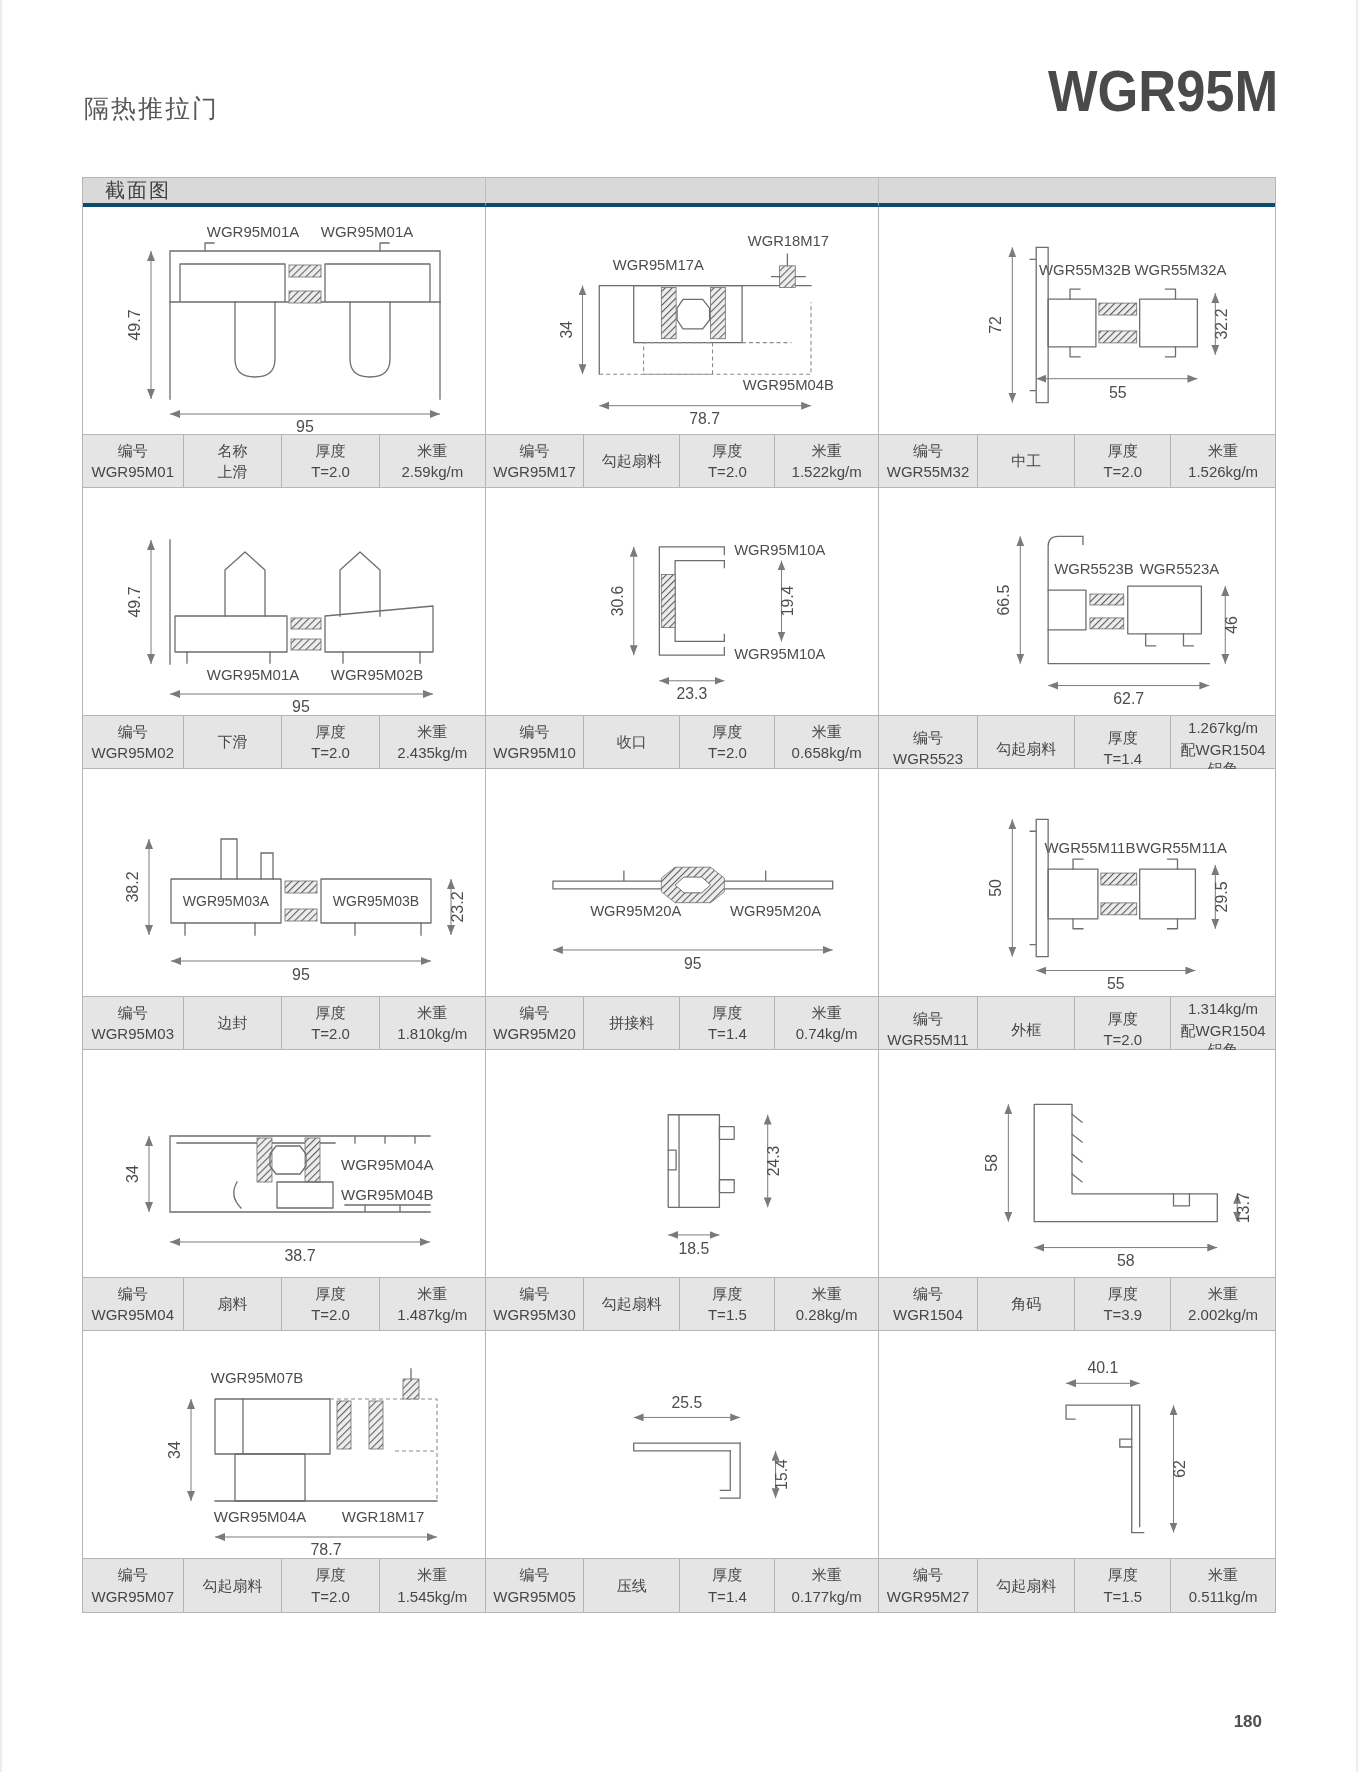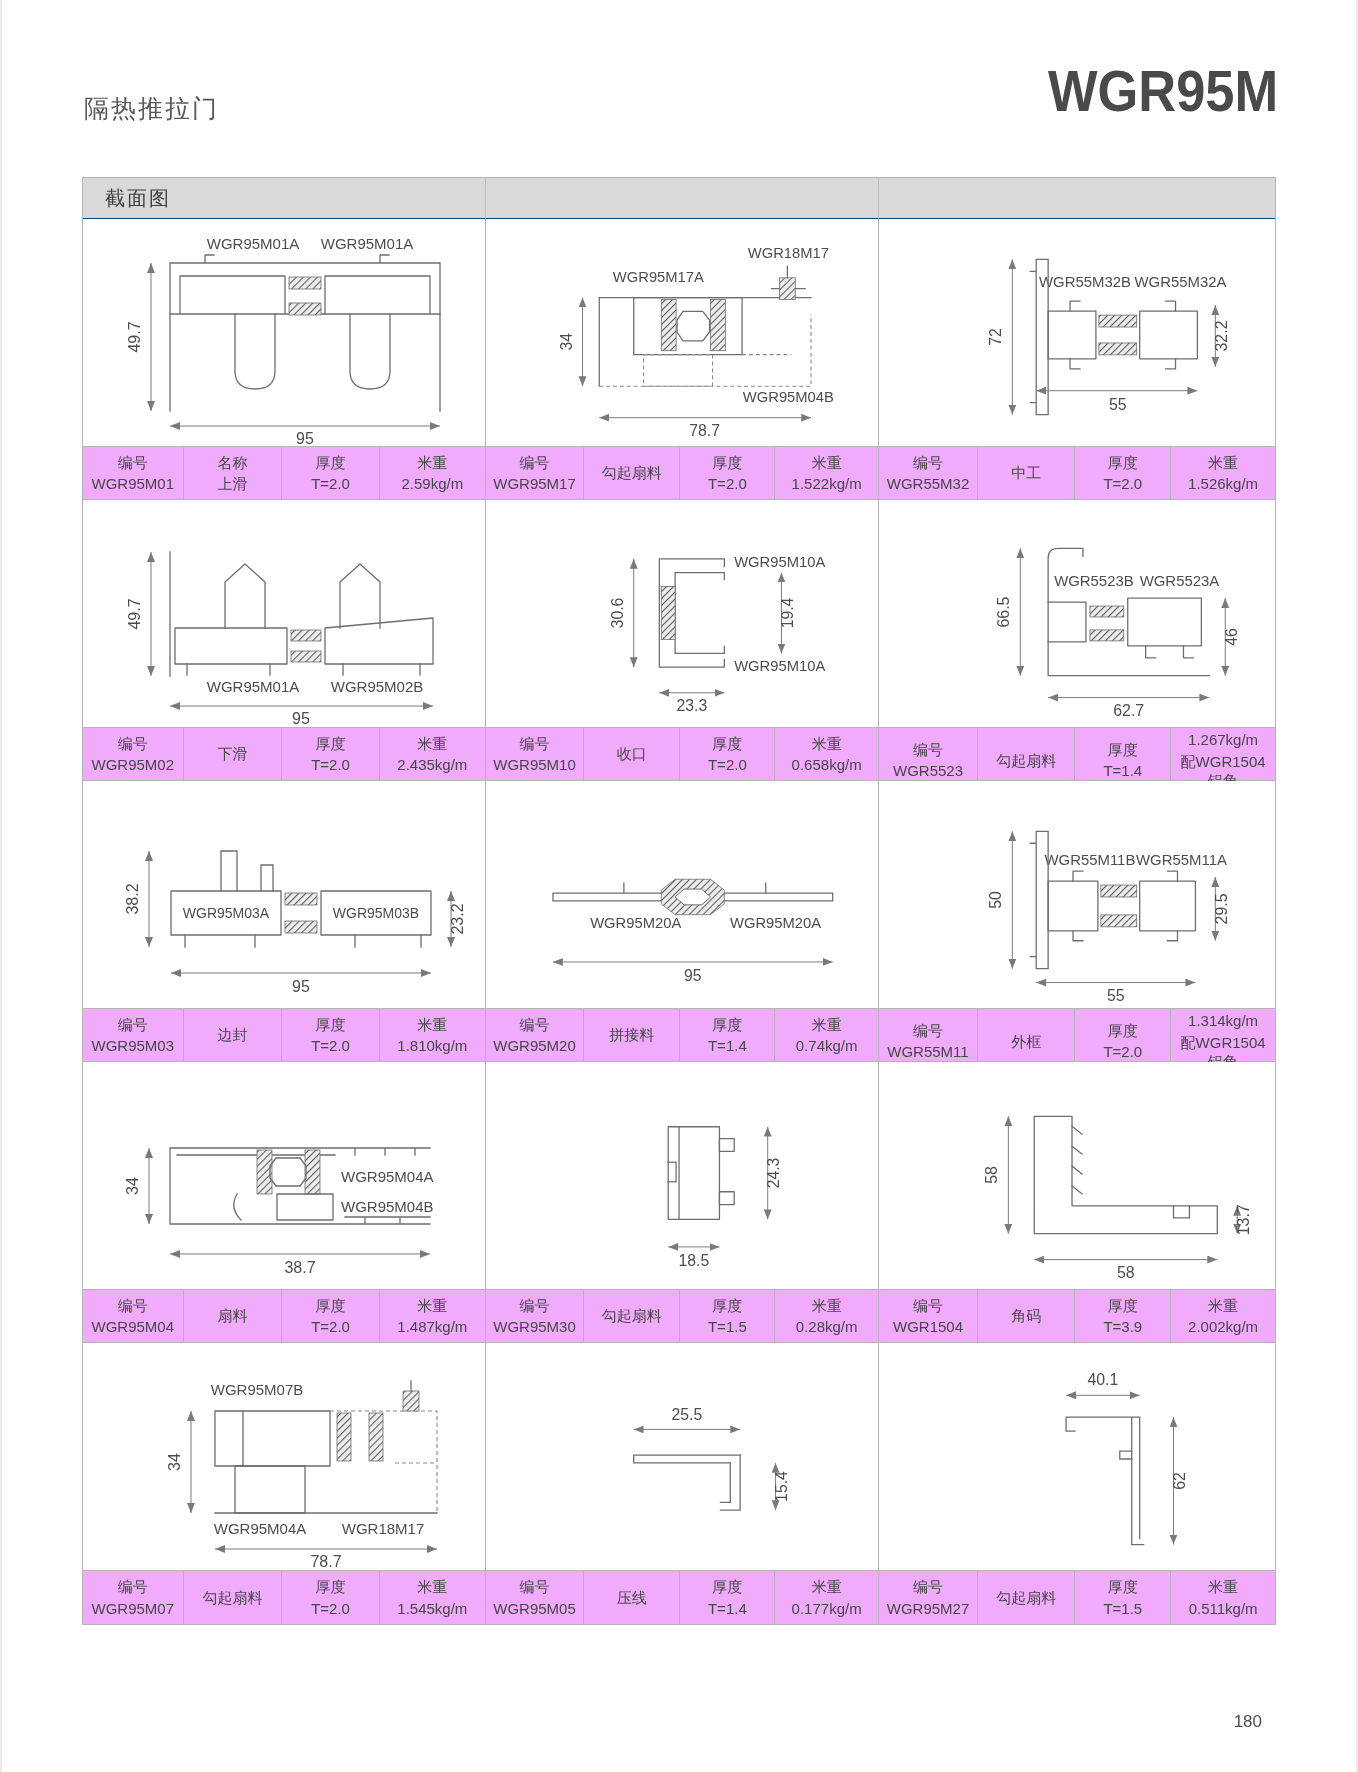--- a/index.html
+++ b/index.html
@@ -1,29 +1,29 @@
 <!DOCTYPE html>
 <html><head>
 <meta charset="utf-8">
 <style>
   *{margin:0;padding:0;box-sizing:border-box}
   html,body{width:1358px;height:1772px;background:#fff}
   body{font-family:"Liberation Sans","DejaVu Sans",sans-serif;position:relative;overflow:hidden}
   .page-edge{position:absolute;top:0;bottom:0;width:2px;background:#ececec}
   .doc-title{position:absolute;left:84px;top:92px;font-size:25px;color:#57585a;letter-spacing:2px}
   .series{position:absolute;right:80px;top:58px;font-size:57px;font-weight:bold;color:#4a4a4c;transform:scaleX(.92);transform-origin:right center;letter-spacing:0}
-  .page-num{position:absolute;right:96px;top:1712px;font-size:17px;font-weight:normal;color:#4f4f4f}
+  .page-num{position:absolute;right:96px;top:1712px;font-size:17px;font-weight:bold;color:#4f4f4f}
 
   .sheet{position:absolute;left:82px;top:177px;width:1194px;border:1px solid #b5b5b5;display:grid;grid-template-columns:403px 393px 396px;background:#fff}
-  .hcell{height:41px;background:#d9d9d9;border-right:1px solid #bdbdbd;border-bottom:1px solid #0c4a6e;display:flex;align-items:center;padding-left:22px;font-size:20px;color:#3f3f41;letter-spacing:2px}
+  .hcell{height:29px;background:#d9d9d9;border-right:1px solid #bdbdbd;border-bottom:4px solid #0c4a6e;display:flex;align-items:center;padding-left:22px;font-size:20px;color:#3f3f41;letter-spacing:2px}
   .c3{border-right:none !important}
   .cell{border-right:1px solid #b5b5b5;background:#fff}
   .draw-area{height:227px;position:relative;background:#fff}
   .draw-area svg{display:block;width:100%;height:100%}
-  .strip{height:54px;background:#f0abfc;border-top:1px solid #b5b5b5;border-bottom:1px solid #b5b5b5;display:grid;grid-template-columns:25% 24.6% 24.2% 26.2%}
+  .strip{height:54px;background:#e5e5e5;border-top:1px solid #b5b5b5;border-bottom:1px solid #b5b5b5;display:grid;grid-template-columns:25% 24.6% 24.2% 26.2%}
   .cell.lastrow .strip{border-bottom:none}
   .sub{display:flex;flex-direction:column;justify-content:center;align-items:center;gap:2px;border-right:1px solid #b3b3b3;font-size:15px;color:#474747;line-height:1.3;text-align:center;padding:2px 4px}
   .sub.subl{border-right:none}
   .sub span:empty{display:none}
 
   .ln{fill:none;stroke:#6e6e6e;stroke-width:1.3;stroke-linejoin:round;stroke-linecap:square}
   .lnd{fill:none;stroke:#8a8a8a;stroke-width:1.1;stroke-dasharray:4 3;stroke-linejoin:round}
   .ht{fill:url(#hatch);stroke:#6e6e6e;stroke-width:.8}
   .dim{stroke:#7a7a7a;stroke-width:1;marker-start:url(#ar);marker-end:url(#ar)}
   text{font-family:"Liberation Sans","DejaVu Sans",sans-serif;fill:#4d4d4d}

